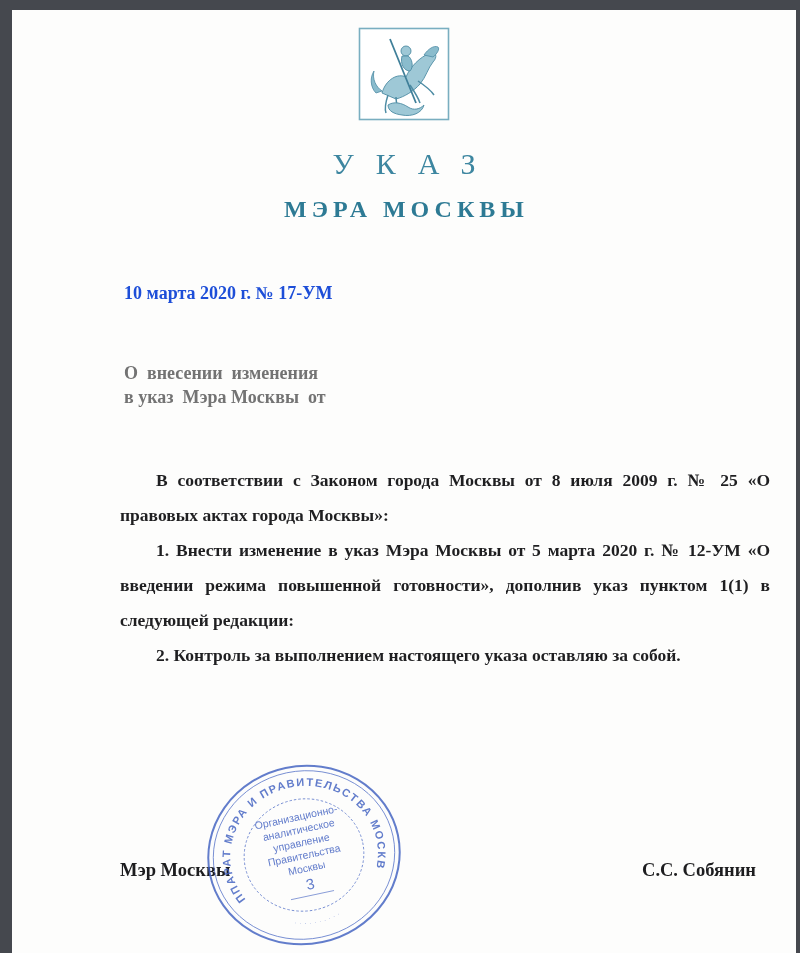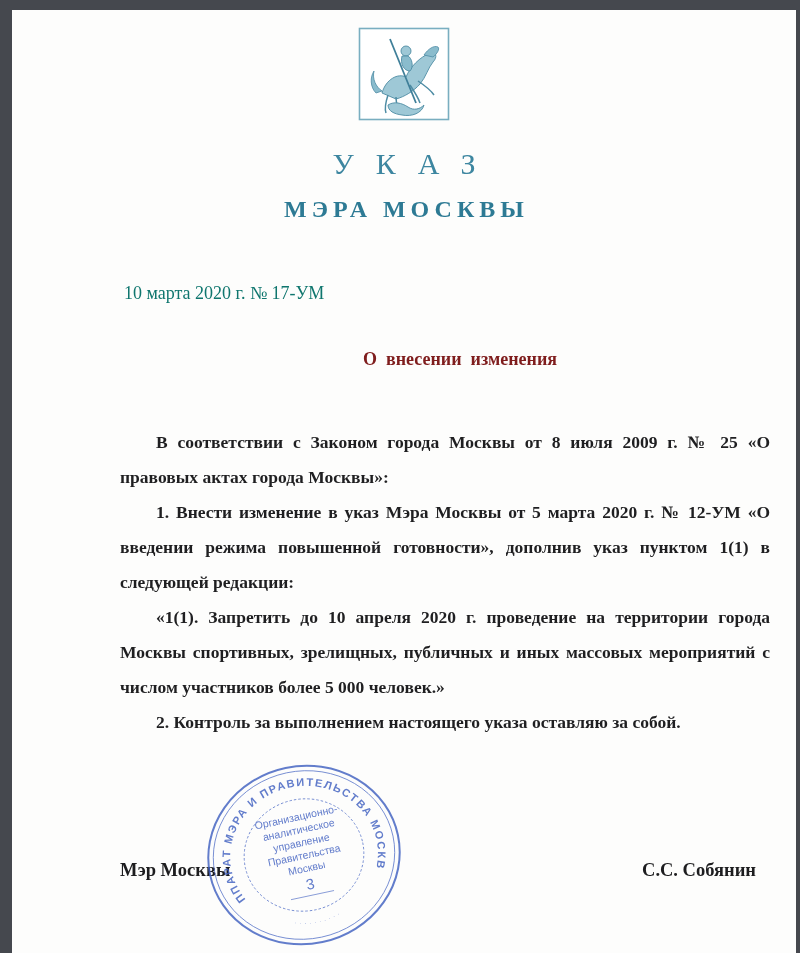--- a/index.html
+++ b/index.html
@@ -34,31 +34,30 @@
     text-align:center;
     font-size:24px;
     font-weight:bold;
     letter-spacing:5px;
     padding-left:5px;
     font-family:"Liberation Serif", serif;
   }
   .date-line{
     margin:60px 0 0 112px;
     font-size:18px;
-    font-weight:normal;
-    color:#0f766e;
+    font-weight:bold;
+    color:#1d4ed8;
     white-space:pre-wrap;
   }
   .subject{
-    margin:43px 0 0 112px;
+    margin:57px 0 0 112px;
     font-size:18px;
     line-height:24px;
     font-weight:bold;
-    color:#7f1d1d;
-    text-align:center;
+    color:#737373;
   }
   .subject div{white-space:pre-wrap;}
   .body-text{
     margin:54px 26px 0 108px;
     font-size:17.5px;
     line-height:35px;
     color:#1f1f21;
     text-align:justify;
   }
   .body-text p{
@@ -117,26 +116,26 @@
     </svg>
   </div>
 
   <div class="doc-kind" style="color:#3d86a0">УКАЗ</div>
   <div class="doc-issuer" style="color:#2d7a94">МЭРА МОСКВЫ</div>
 
   <div class="date-line">10 марта 2020 г. № 17-УМ</div>
 
   <div class="subject">
     <div>О  внесении  изменения</div>
+    <div>в указ  Мэра Москвы  от</div>
   </div>
 
   <div class="body-text">
     <p><span>В соответствии с Законом города Москвы от 8 июля 2009 г. № 25 «О правовых актах города Москвы»:</span></p>
     <p><span>1. Внести изменение в указ Мэра Москвы от 5 марта 2020 г. № 12-УМ «О введении режима повышенной готовности», дополнив указ пунктом 1(1) в следующей редакции:</span></p>
-    <p><span>«1(1). Запретить </span><b>до 10 апреля 2020 г.</b><span> проведение на территории города Москвы спортивных, зрелищных, публичных и иных массовых мероприятий с числом участников более 5 000 человек.»</span></p>
     <p><span>2. Контроль за выполнением настоящего указа оставляю за собой.</span></p>
   </div>
 
   <div class="sig-row">
     <span>Мэр Москвы</span>
     <span>С.С. Собянин</span>
   </div>
 
   <div class="stamp">
     <svg width="205" height="190" viewBox="0 0 205 190">

